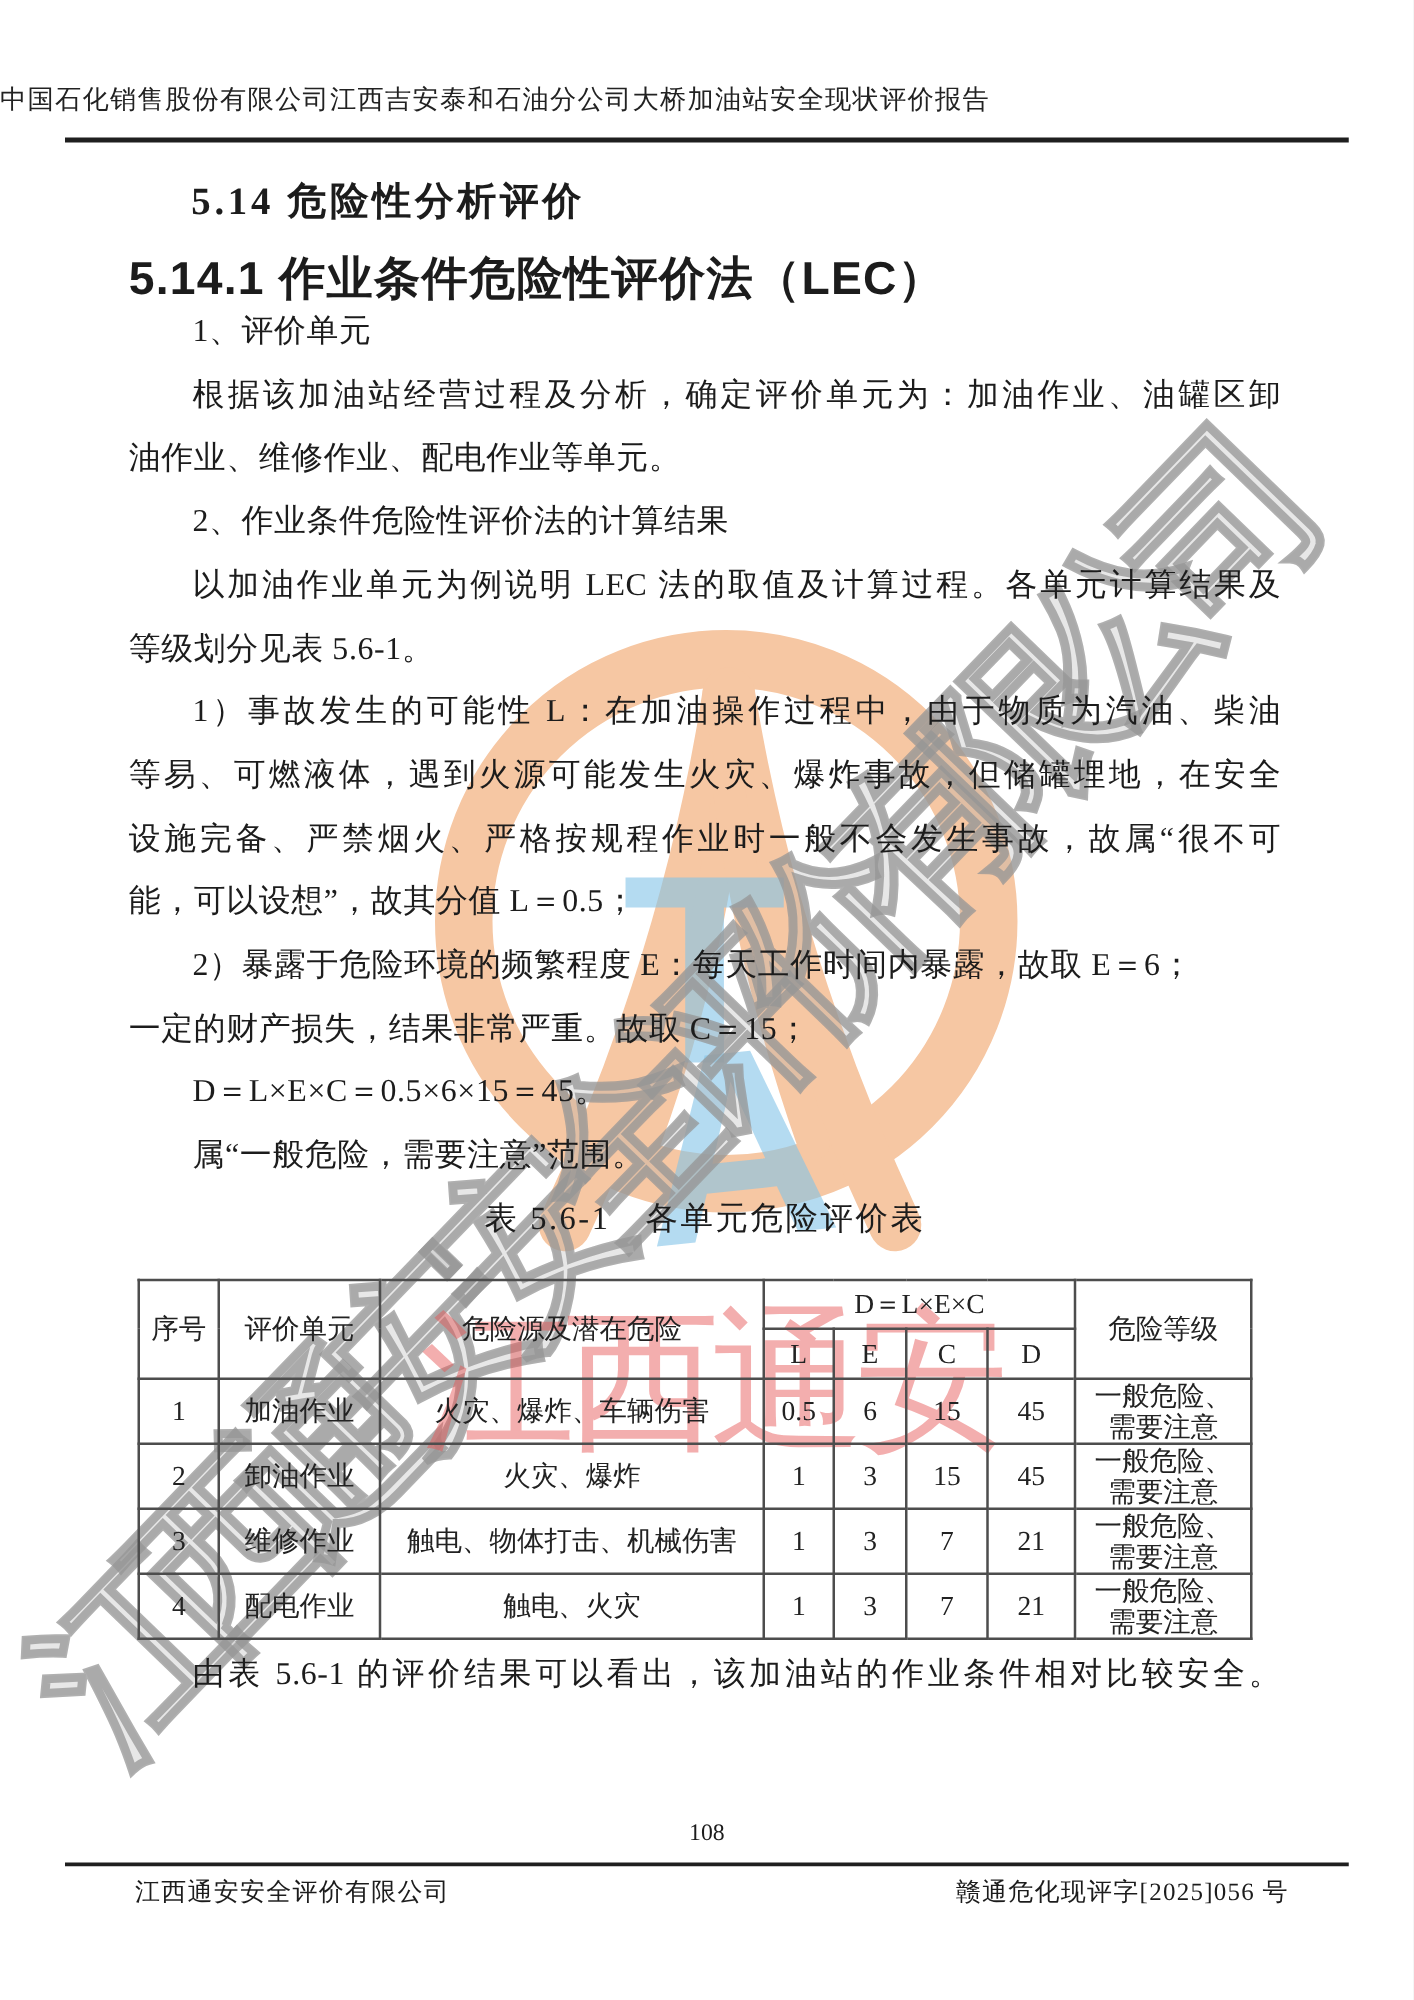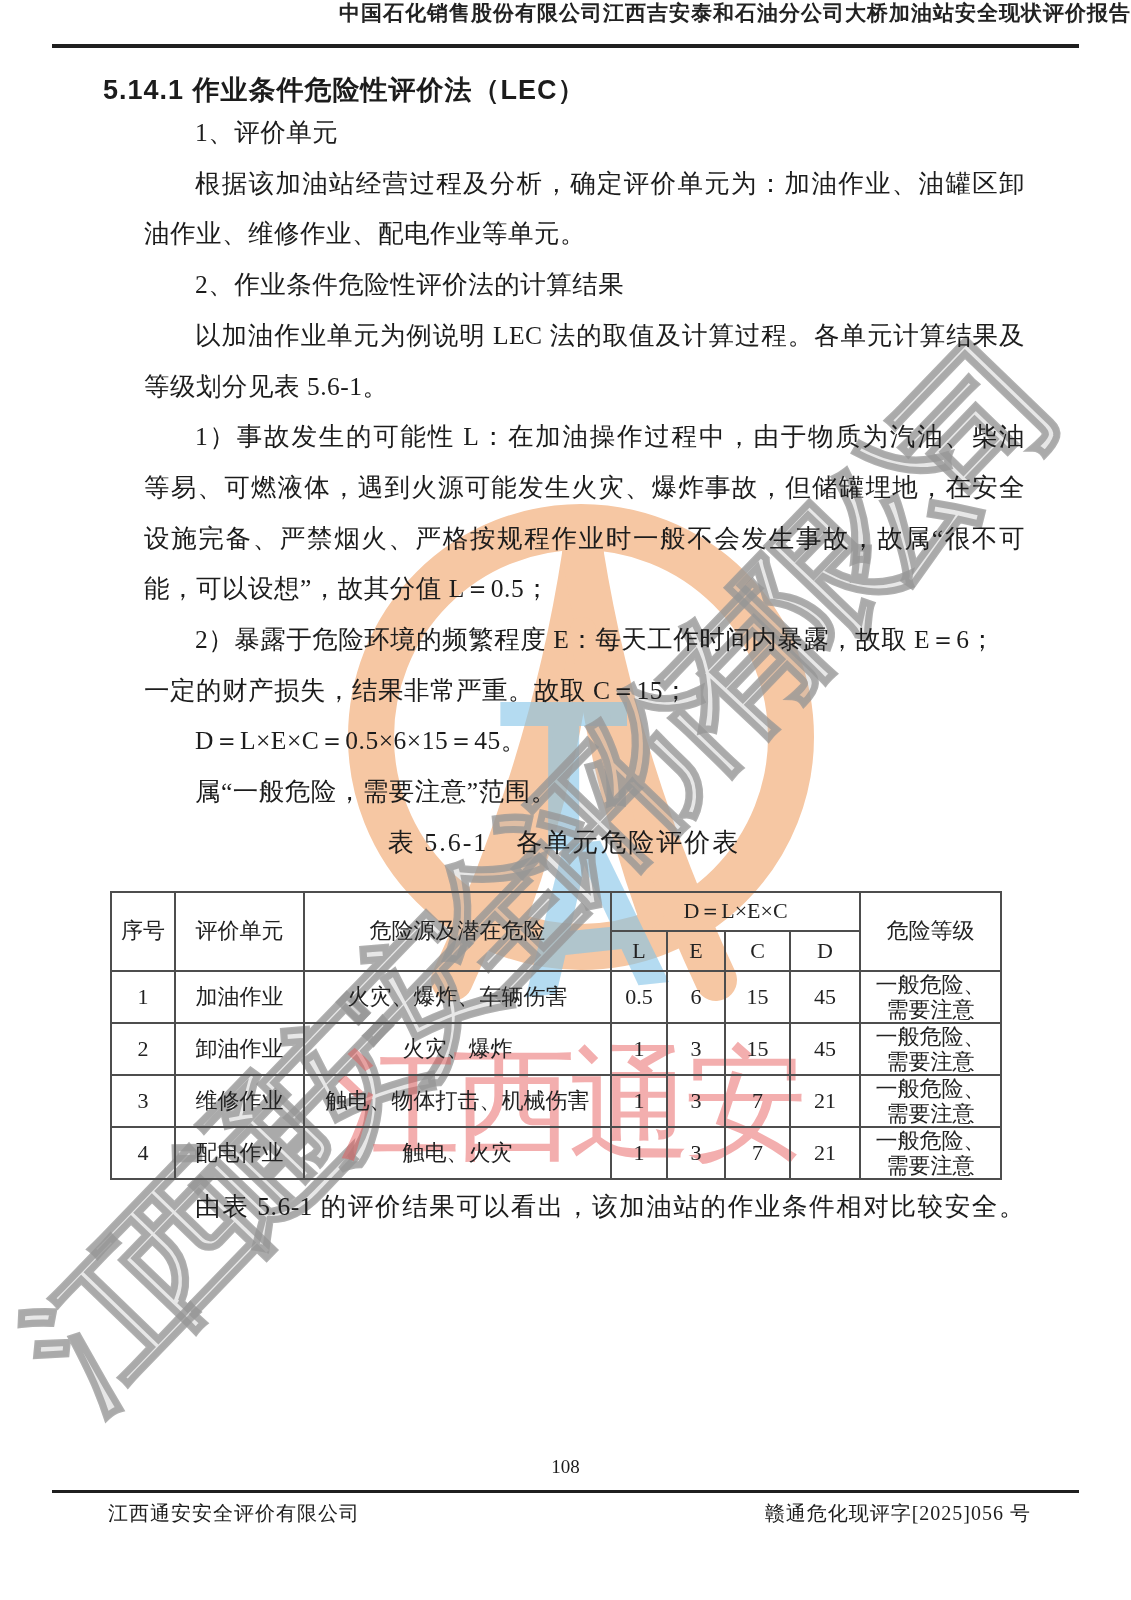--- a/index.html
+++ b/index.html
@@ -29,35 +29,35 @@
     font-weight:normal;white-space:nowrap;
     color:rgba(230,85,85,0.48);
   }
   .wm-blue{position:absolute;font-family:"Liberation Sans","DejaVu Sans",sans-serif;
     font-weight:bold;color:rgba(130,195,232,0.6);line-height:1;}
   .wm-blue.t{left:498px;top:668px;font-size:215px;}
   .wm-blue.a{left:512px;top:808px;font-size:215px;transform:rotate(-6deg);}
   
   .content{position:relative;z-index:1;}
   .doc-header{
-    text-align:right;
-    font-size:21px;line-height:26px;letter-spacing:1px;color:#222;font-weight:bold;
+    padding-top:66px;text-align:left;
+    font-size:21px;line-height:26px;letter-spacing:1px;color:#222;
   }
   .header-rule{margin:18px 52px 0 52px;border-bottom:4px solid #1f1f1f;}
   .h1{
     margin:28px 0 0 153px;
     font-size:31px;line-height:38px;font-weight:bold;letter-spacing:3px;
   }
   .h2{
     margin:25px 0 0 103px;
     font-family:"Liberation Sans","DejaVu Sans",sans-serif;
-    font-size:27px;line-height:35px;font-weight:bold;letter-spacing:1px;
+    font-size:37px;line-height:35px;font-weight:bold;letter-spacing:1px;
   }
   .body-text{width:922px;margin:0 0 0 103px;font-size:25.5px;letter-spacing:0.5px;}
-  .line{line-height:50.7px;text-align:left;white-space:normal;margin-left:41px;}
+  .line{line-height:50.7px;text-align:left;white-space:normal;}
   .line.first{text-indent:2em;}
   .line.just{text-align:justify;text-align-last:justify;}
   .tbl-caption{
     width:922px;margin-left:103px;text-align:center;
     font-size:26px;line-height:50px;letter-spacing:2px;
   }
   table.eval{
     margin:23px 0 0 110px;border-collapse:collapse;table-layout:fixed;
     width:890px;
   }
@@ -94,20 +94,21 @@
     <div class="wm-blue t">T</div>
     <div class="wm-blue a">A</div>
     <div class="wm-diagonal">江西通安安全评价有限公司</div>
     <div class="wm-red">江西通安</div>
   </div>
 
   <div class="content">
     <div class="doc-header">中国石化销售股份有限公司江西吉安泰和石油分公司大桥加油站安全现状评价报告</div>
     <div class="header-rule"></div>
 
+    <div class="h1">5.14 危险性分析评价</div>
     <div class="h2">5.14.1 作业条件危险性评价法（LEC）</div>
 
     <div class="body-text">
       <div class="line first">1、评价单元</div>
 
       <div class="line first just">根据该加油站经营过程及分析，确定评价单元为：加油作业、油罐区卸</div>
       <div class="line">油作业、维修作业、配电作业等单元。</div>
 
       <div class="line first">2、作业条件危险性评价法的计算结果</div>
 

